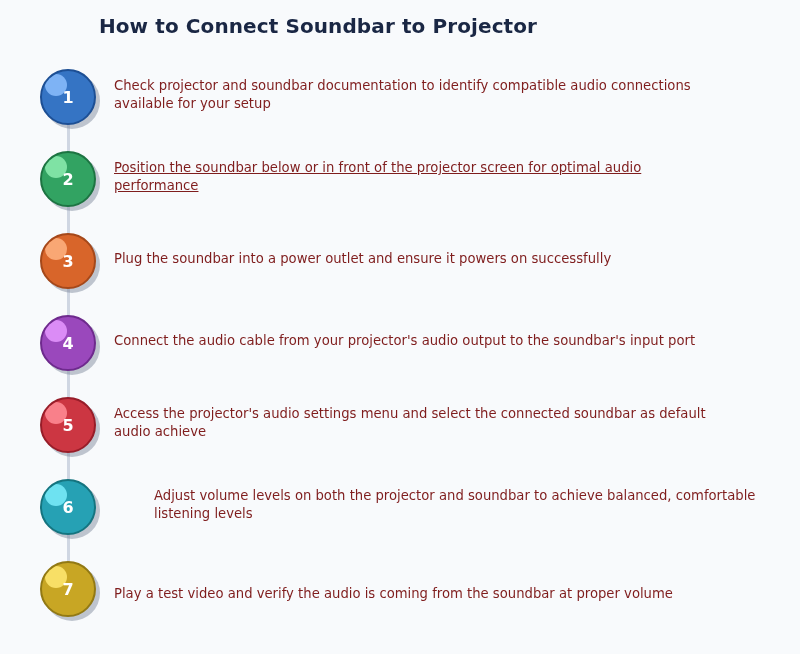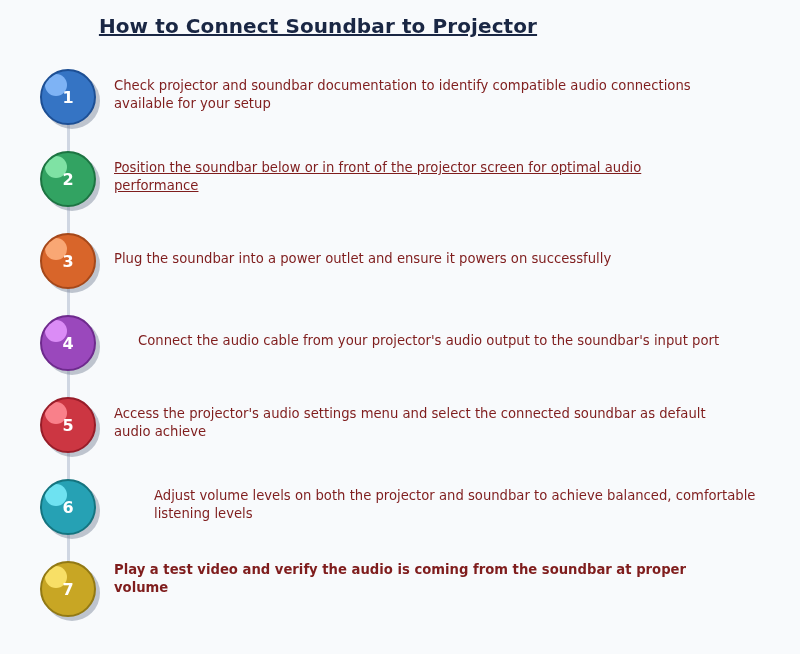--- a/index.html
+++ b/index.html
@@ -17,21 +17,20 @@
     .title {
       position: absolute;
       left: 0;
       top: 14px;
       width: 636px;
       text-align: center;
       font-size: 20px;
       font-weight: bold;
       color: #1a2744;
       letter-spacing: 0.1px;
-      text-decoration: underline;
     }
     .connector {
       position: absolute;
       left: 66.5px;
       top: 97px;
       width: 3px;
       height: 492px;
       background: #cfd6e2;
     }
     .step {
@@ -134,21 +133,21 @@
     <div class="step-text" style="top: 17px;">Plug the soundbar into a power outlet and ensure it powers on successfully</div>
   </div>
   <div class="step" style="top:315px">
     <div class="badge">
       <div class="badge-shadow"></div>
       <div class="badge-circle" style="background: rgb(154, 72, 188); border-color: rgb(110, 42, 141);">
           <div class="badge-highlight" style="background: rgb(219, 140, 246);"></div>
         </div>
       <div class="badge-num">4</div>
     </div>
-    <div class="step-text" style="top: 17px; margin-left: 24px;">Connect the audio cable from your projector's audio output to the soundbar's input port</div>
+    <div class="step-text" style="top: 17px;">Connect the audio cable from your projector's audio output to the soundbar's input port</div>
   </div>
   <div class="step" style="top:397px">
     <div class="badge">
       <div class="badge-shadow"></div>
       <div class="badge-circle" style="background: rgb(204, 54, 66); border-color: rgb(151, 29, 41);">
           <div class="badge-highlight" style="background: rgb(249, 128, 138);"></div>
         </div>
       <div class="badge-num">5</div>
     </div>
     <div class="step-text" style="top: 8px;">Access the projector's audio settings menu and select the connected soundbar as default audio achieve</div>
@@ -164,15 +163,15 @@
     <div class="step-text" style="top: 8px; margin-left: 40px;">Adjust volume levels on both the projector and soundbar to achieve balanced, comfortable listening levels</div>
   </div>
   <div class="step" style="top:561px">
     <div class="badge">
       <div class="badge-shadow"></div>
       <div class="badge-circle" style="background: rgb(200, 166, 36); border-color: rgb(146, 121, 20);">
           <div class="badge-highlight" style="background: rgb(248, 223, 102);"></div>
         </div>
       <div class="badge-num">7</div>
     </div>
-    <div class="step-text" style="top: 0; font-weight: bold;">Play a test video and verify the audio is coming from the soundbar at proper volume</div>
+    <div class="step-text" style="top: 24px;">Play a test video and verify the audio is coming from the soundbar at proper volume</div>
   </div>
 </div>
 
 </body></html>

